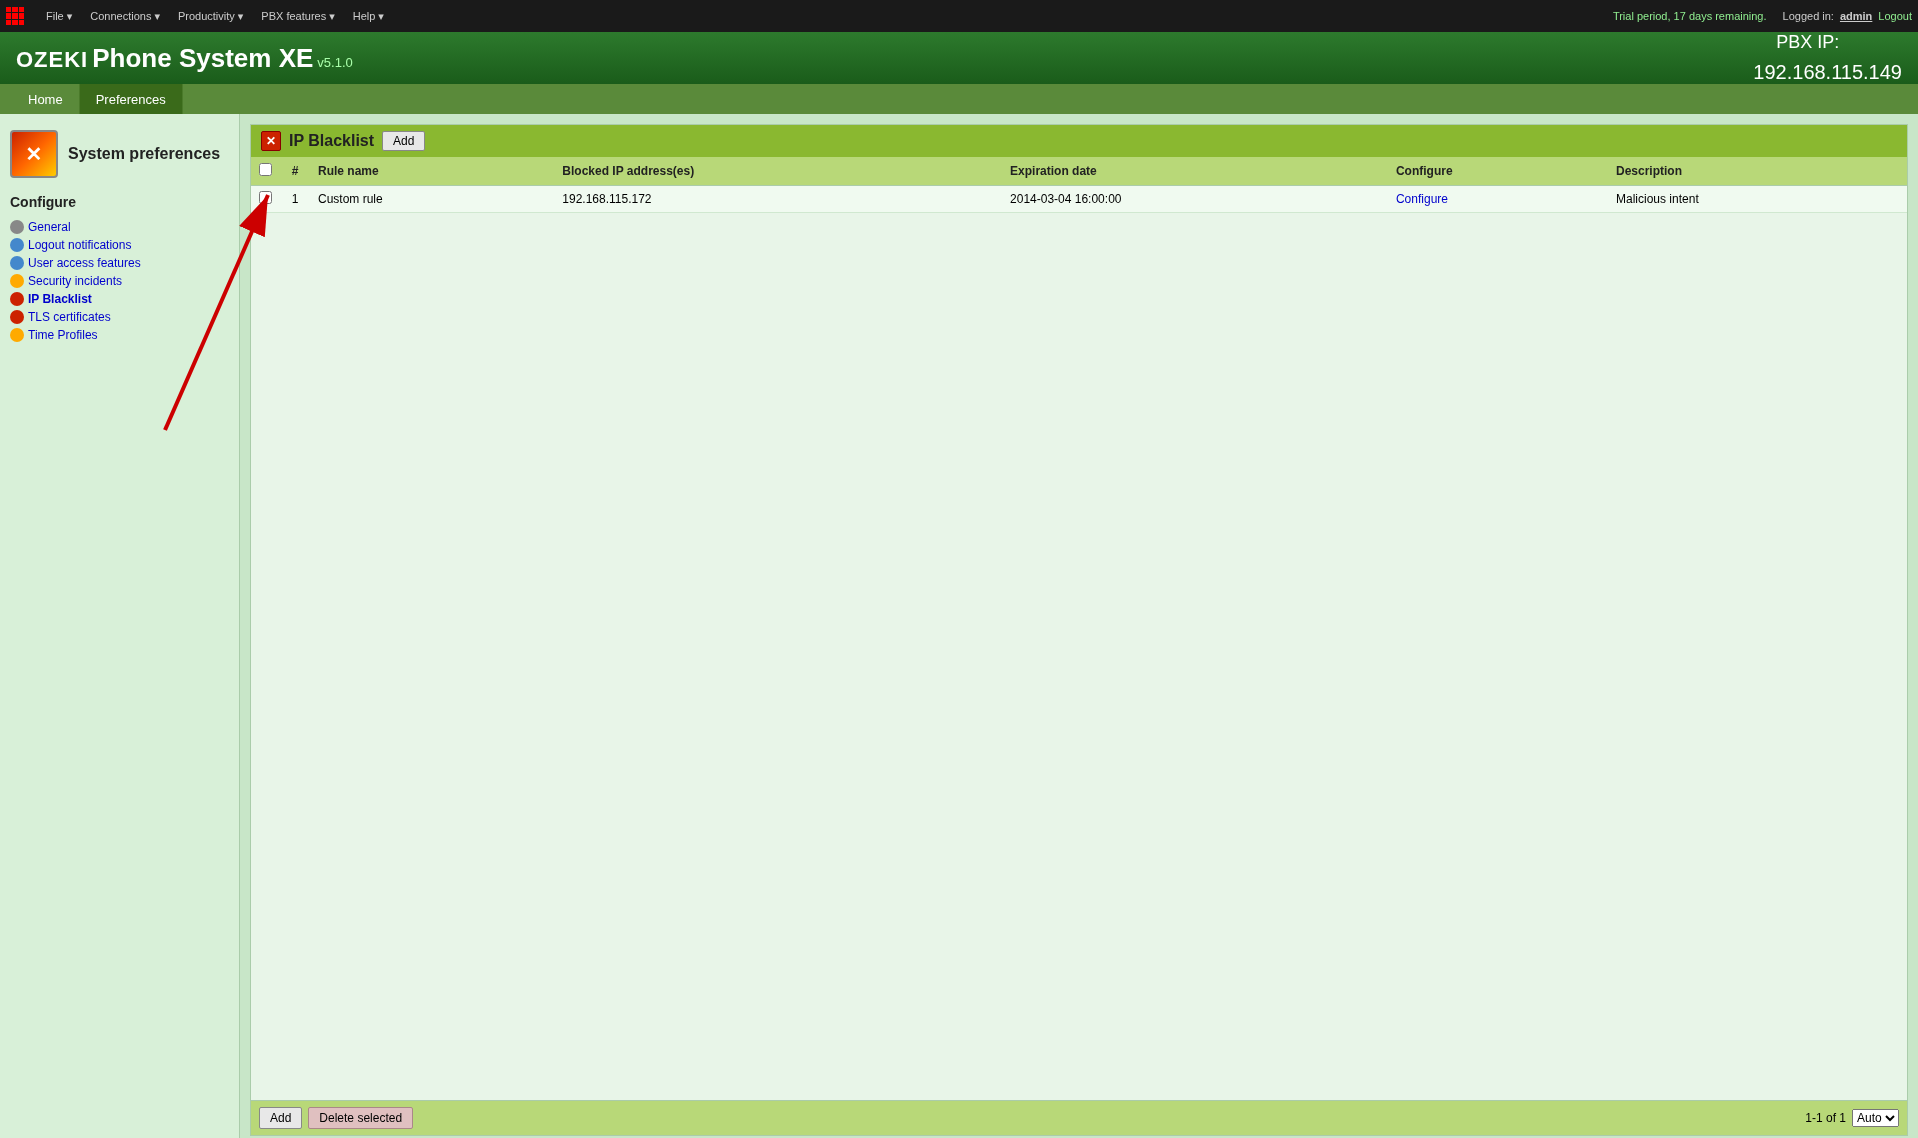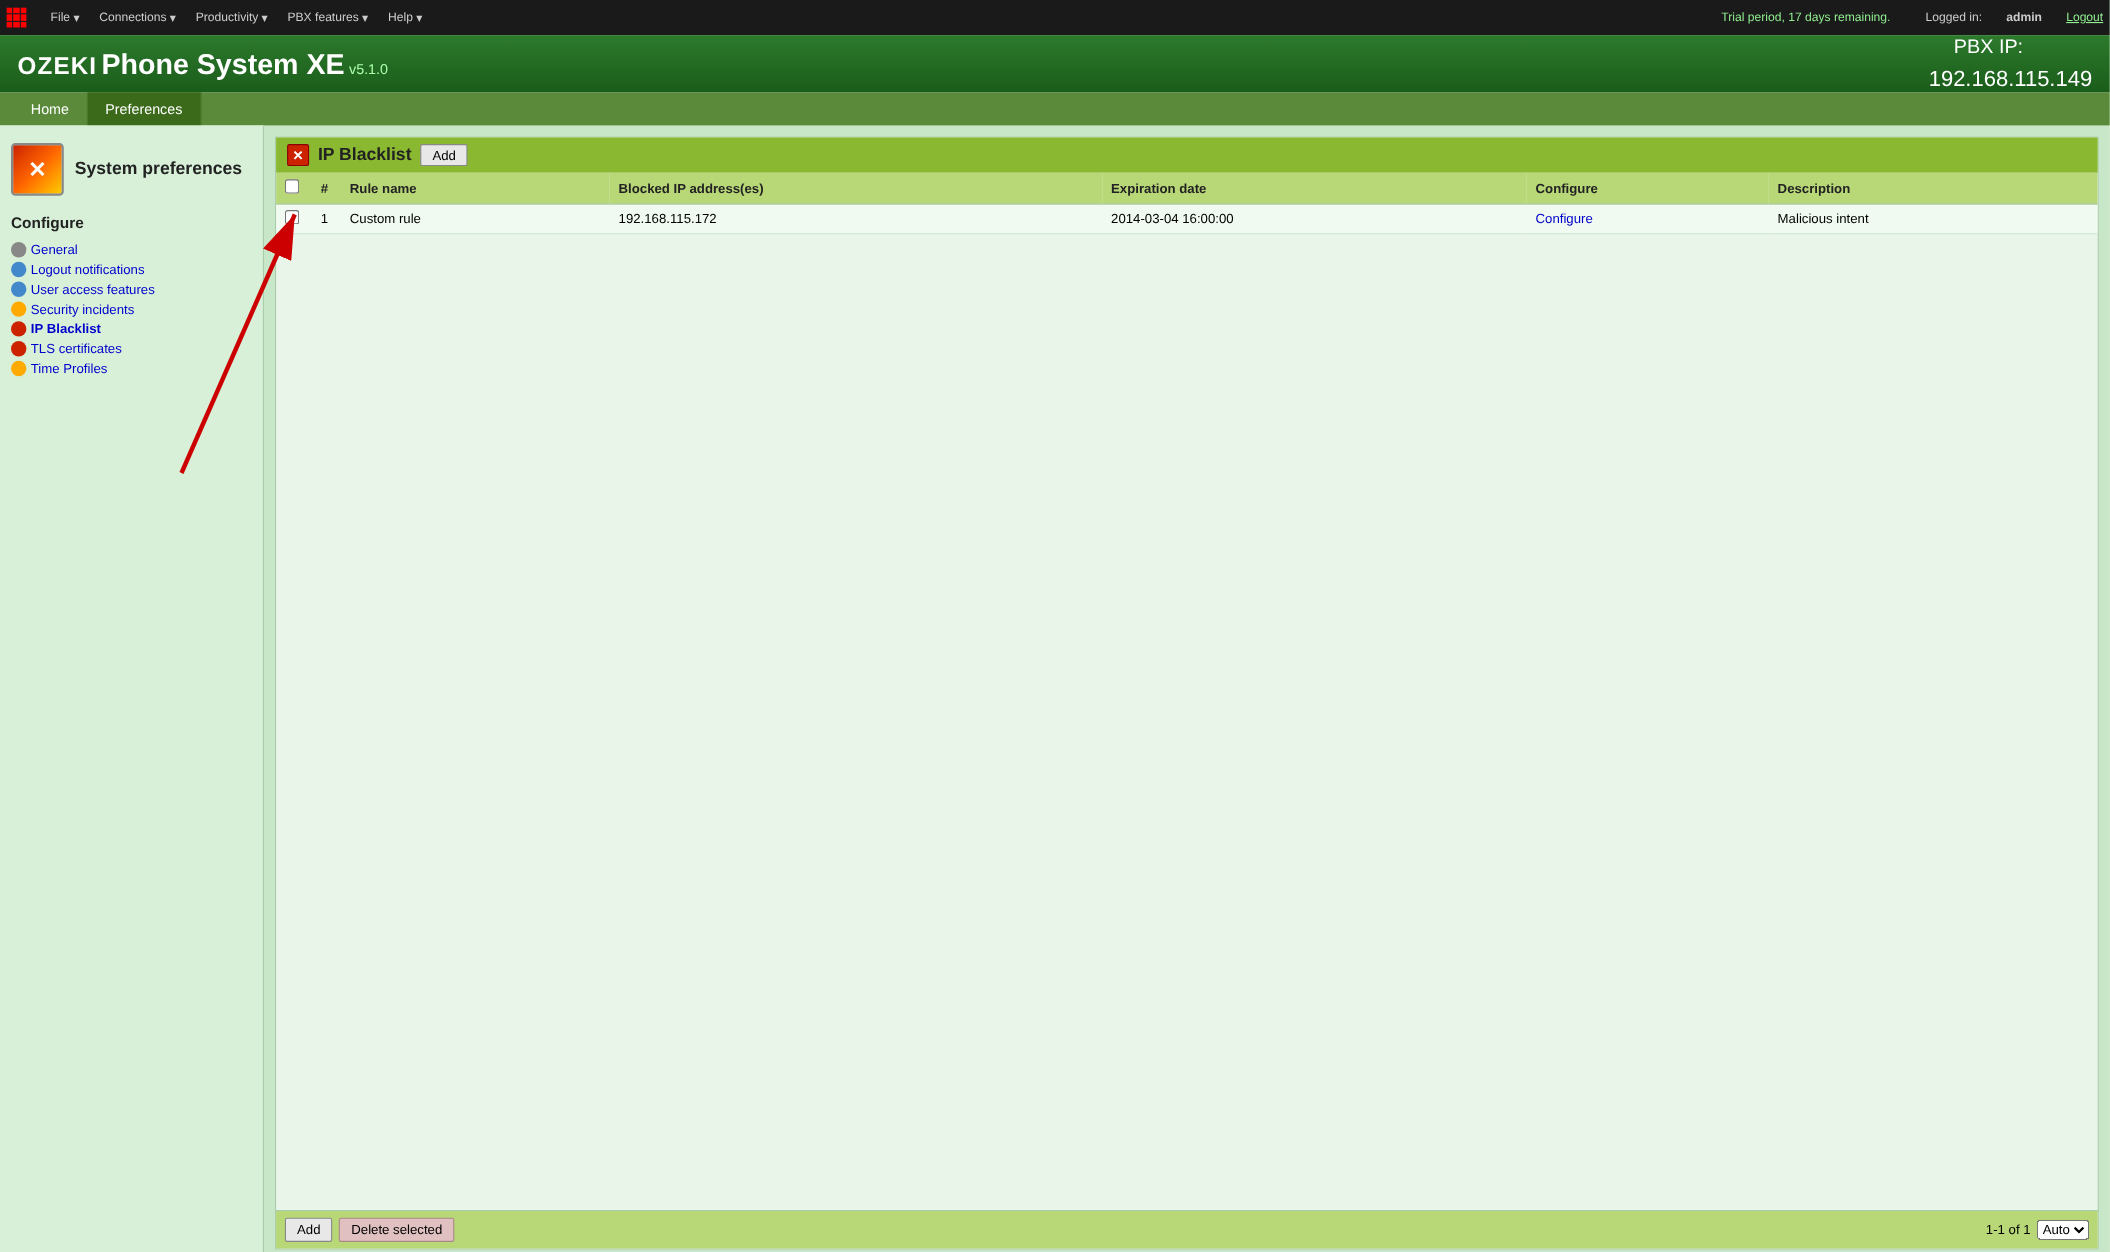--- a/index.html
+++ b/index.html
@@ -205,25 +205,25 @@
     </div>
     <div class="menu-item">
       <span>PBX features</span>
       <span>▾</span>
     </div>
     <div class="menu-item">
       <span>Help</span>
       <span>▾</span>
     </div>
   </div>
-  <div style="display:flex;align-items:center;gap:22px;">
+  <div style="display:flex;align-items:center;gap:6px;">
     <span class="trial-info">Trial period, 17 days remaining.</span>
     <span style="color:#ccc;">Logged in:</span>
-    <span style="color:#ccc;font-weight:bold;">admin</span>
-    <span style="color:#90ee90;text-decoration:underline;cursor:pointer;">Logout</span>
+    <span style="color:#ccc;font-weight:bold;text-decoration:underline;">admin</span>
+    <span style="color:#90ee90;cursor:pointer;">Logout</span>
   </div>
 </div>
 
 <div id="brand-bar">
   <div style="display:flex;align-items:baseline;gap:4px;">
     <span style="font-size:22px;font-weight:bold;color:white;letter-spacing:1px;">OZEKI</span>
     <span style="font-size:26px;font-weight:bold;color:white;">Phone System XE</span>
     <span style="font-size:13px;color:#aaffaa;">v5.1.0</span>
   </div>
   <div style="display:flex;align-items:center;gap:8px;flex-direction:column;">

